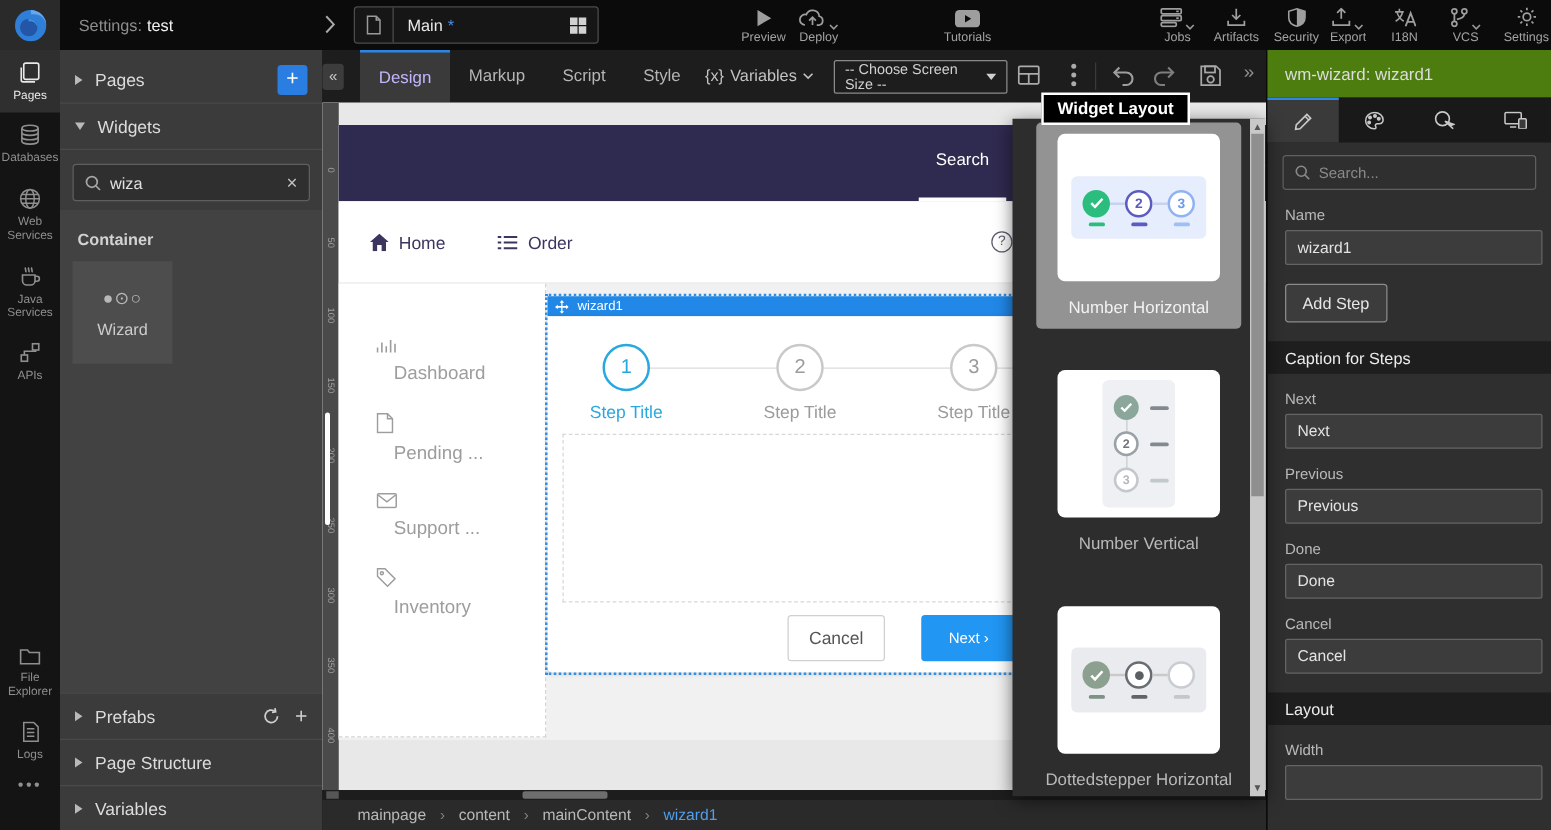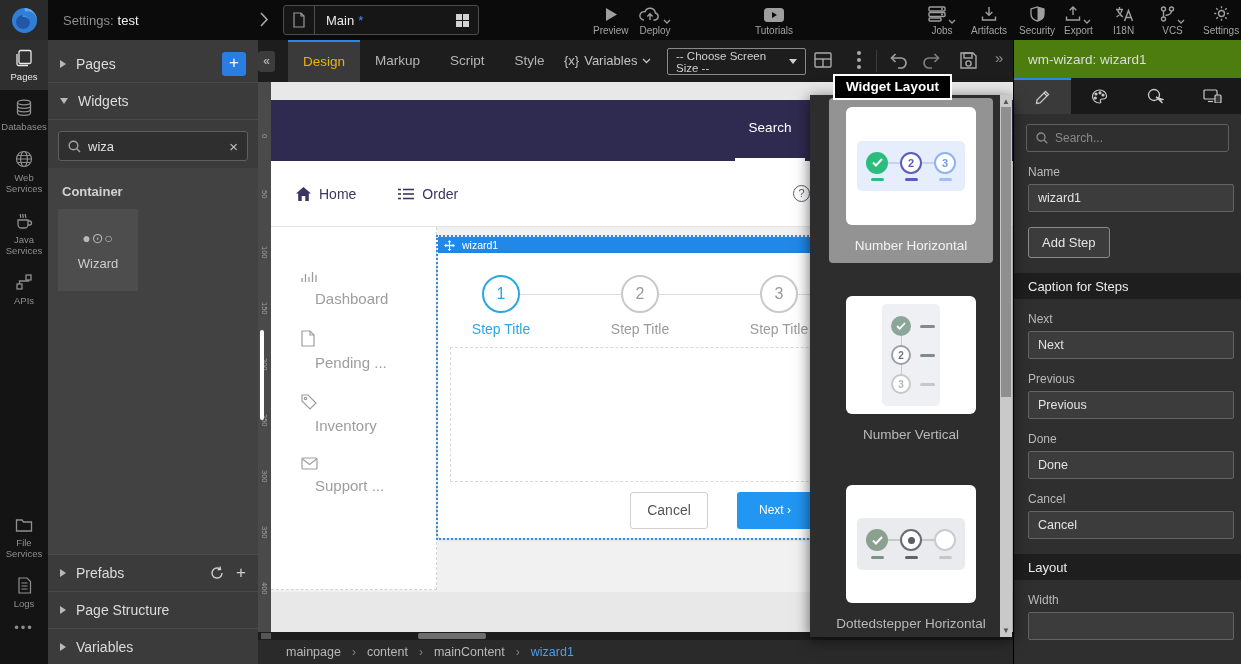--- a/index.html
+++ b/index.html
@@ -48,21 +48,21 @@
   .panel-bottom { position:absolute; left:0; top:514px; width:210px; }
   .panel-bottom .panel-row { border-top:1px solid #4a4a4a; border-bottom:none; }
   .row-icons { margin-left:auto; display:flex; gap:12px; color:#cfcfcf; align-items:center; }
 
   
   .center { position:absolute; left:258px; top:40px; width:755px; height:624px; background:#1d1d1d; }
   .toolbar { position:absolute; left:0; top:0; width:755px; height:42px; background:#1d1d1d; }
   .collapse { position:absolute; left:0; top:11px; width:17px; height:21px; background:#3c3c3c; border-radius:3px; color:#c9c9c9; font-size:12px; line-height:21px; text-align:center; cursor:pointer; }
   .ctabs { position:absolute; left:30px; top:0; height:42px; display:flex; }
   .ctab { padding:0 15px; line-height:42px; color:#b5b5b5; font-size:13.5px; cursor:pointer; }
-  .ctab.active { background:#3a3a3a; color:#eab308; border-top:2px solid #2b87e3; line-height:40px; }
+  .ctab.active { background:#3a3a3a; color:#c4b5fd; border-top:2px solid #2b87e3; line-height:40px; }
   .tvars { position:absolute; left:306px; top:13px; display:flex; align-items:center; gap:5px; color:#c3c3c3; font-size:13px; cursor:pointer; }
   .screen-select { position:absolute; left:409px; top:8px; width:139px; height:27px; border:1px solid #8a8a8a; border-radius:2px; display:flex; align-items:center; justify-content:space-between; padding:0 8px; color:#d0d0d0; font-size:11.5px; cursor:pointer; }
   .sel-car { width:0; height:0; border-top:5px solid #cfcfcf; border-left:4px solid transparent; border-right:4px solid transparent; }
   .ticon { position:absolute; top:12px; color:#ababab; cursor:pointer; }
   .tsep { position:absolute; left:618px; top:10px; width:1px; height:22px; background:#3a3a3a; }
   .kebab { display:flex; flex-direction:column; gap:3px; }
   .kebab i { width:4px; height:4px; border-radius:50%; background:#ababab; }
   .expand { position:absolute; left:737px; top:9px; color:#8f8f8f; font-size:15px; cursor:pointer; }
 
   .canvas { position:absolute; left:0; top:42px; width:755px; height:550px; background:#e8e8e8; overflow:hidden; }
@@ -385,21 +385,21 @@
         </span>
       <span>APIs</span>
     </div>
     <div class="rail-bottom">
       <div class="rail-item">
         <span>
             <svg width="18" height="16" viewBox="0 0 18 16" fill="none" stroke="currentColor" stroke-width="1.3">
               <path d="M1.5 3 h5.5 l1.5 2 h8 v9 h-15 z"></path>
             </svg>
           </span>
-        <span>File Services</span>
+        <span>File Explorer</span>
       </div>
       <div class="rail-item">
         <span>
             <svg width="15" height="17" viewBox="0 0 15 17" fill="none" stroke="currentColor" stroke-width="1.2">
               <path d="M2 1 h8 l3.5 3.5 V16 h-11.5 z"></path>
               <path d="M4.5 6 h6 M4.5 9 h6 M4.5 12 h6"></path>
             </svg>
           </span>
         <span>Logs</span>
       </div>
@@ -576,32 +576,32 @@
               <span class="slabel">Dashboard</span>
             </div>
             <div class="snav-item">
               <svg width="14" height="17" viewBox="0 0 14 17" fill="none" stroke="#9d9d9d" stroke-width="1.2">
                   <path d="M1 1 h8 l4 4 v11 H1 z"></path>
                   <path d="M9 1 v4 h4"></path>
                 </svg>
               <span class="slabel">Pending ...</span>
             </div>
             <div class="snav-item">
+              <svg width="17" height="13" viewBox="0 0 17 13" fill="none" stroke="#9d9d9d" stroke-width="1.2">
+                  <rect x="1" y="1" width="15" height="11" rx="1"></rect>
+                  <polyline points="1.5,2 8.5,7.5 15.5,2"></polyline>
+                </svg>
+              <span class="slabel">Support ...</span>
+            </div>
+            <div class="snav-item">
               <svg width="16" height="16" viewBox="0 0 16 16" fill="none" stroke="#9d9d9d" stroke-width="1.2">
                   <path d="M1 1 h6 l8 8 -6 6 -8-8 z"></path>
                   <circle cx="4.5" cy="4.5" r="1.2"></circle>
                 </svg>
               <span class="slabel">Inventory</span>
-            </div>
-            <div class="snav-item">
-              <svg width="17" height="13" viewBox="0 0 17 13" fill="none" stroke="#9d9d9d" stroke-width="1.2">
-                  <rect x="1" y="1" width="15" height="11" rx="1"></rect>
-                  <polyline points="1.5,2 8.5,7.5 15.5,2"></polyline>
-                </svg>
-              <span class="slabel">Support ...</span>
             </div>
           </div>
 
           <div class="wizard">
             <div class="wiz-titlebar">
               <svg width="11" height="11" viewBox="0 0 11 11" fill="#fff">
                   <path d="M5.5 0 L7.3 2.2 H6 V4.8 H8.8 V3.7 L11 5.5 L8.8 7.3 V6.2 H6 V9 h1.3 L5.5 11 L3.7 9 H5 V6.2 H2.2 V7.3 L0 5.5 L2.2 3.7 V4.8 H5 V2.2 H3.7 z"></path>
                 </svg>
               <span>wizard1</span>
             </div>

